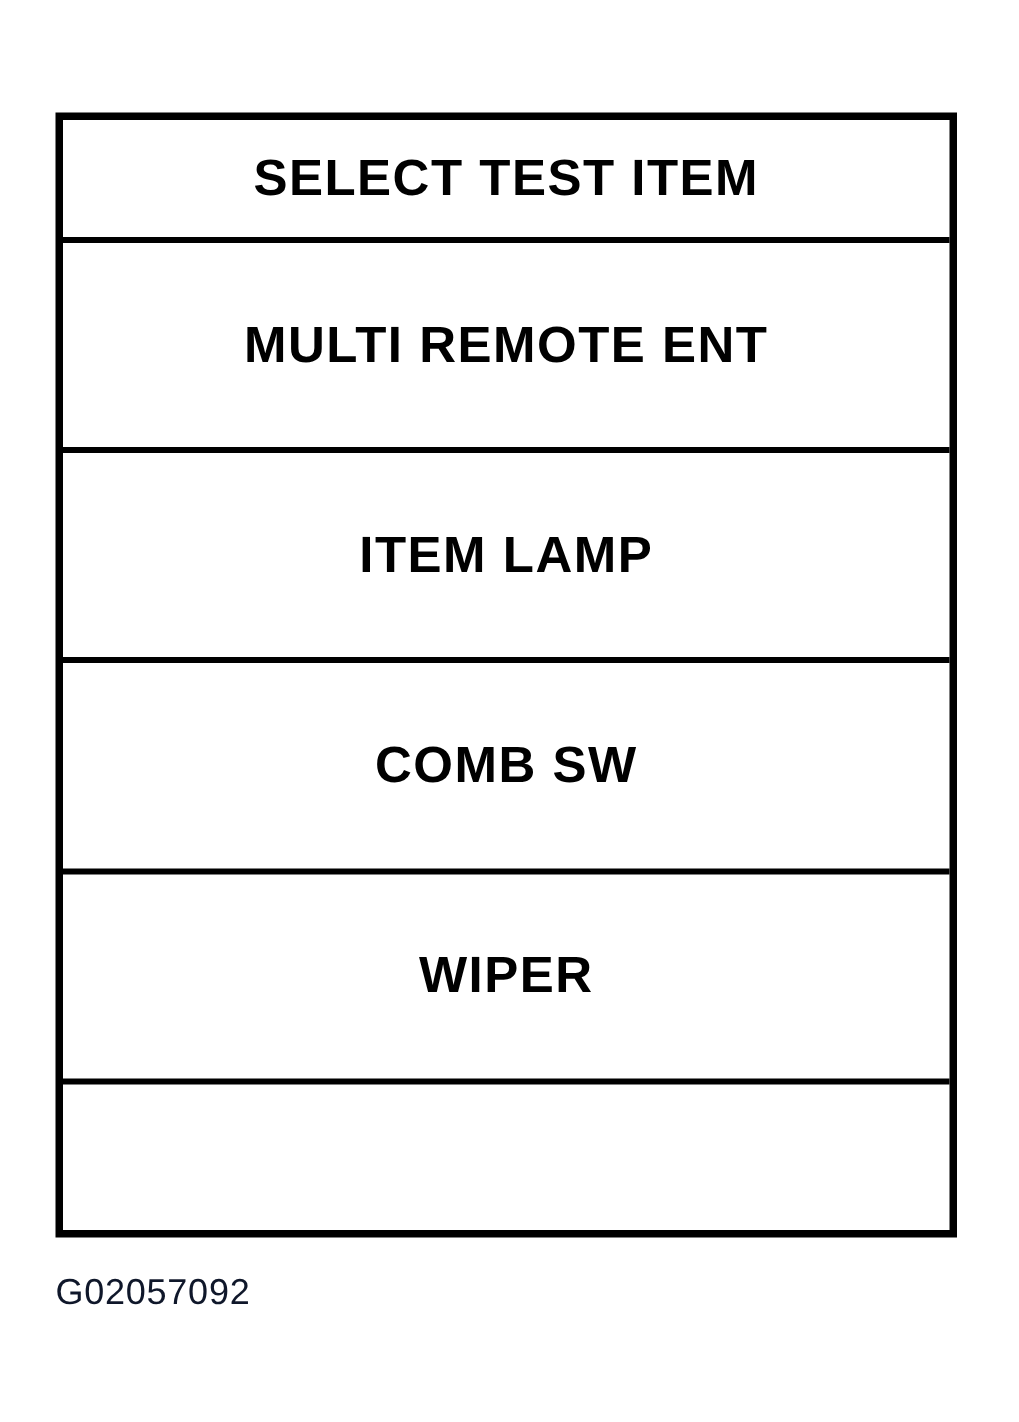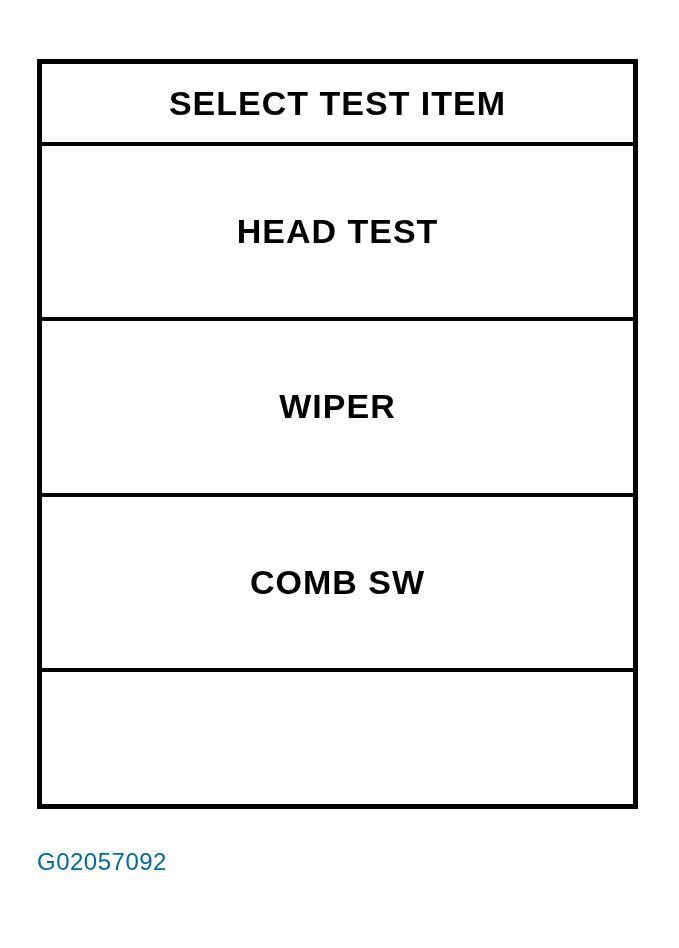--- a/index.html
+++ b/index.html
@@ -10,21 +10,21 @@
     width: 679px;
     height: 948px;
     background: #ffffff;
     position: relative;
     font-family: "Liberation Sans", sans-serif;
     overflow: hidden;
   }
   .menu-table {
     position: absolute;
     left: 37px;
-    top: 59px;
+    top: 75px;
     width: 601px;
     height: 750px;
     border: 5px solid #000000;
     box-sizing: border-box;
     display: flex;
     flex-direction: column;
     background: #ffffff;
   }
   .row {
     flex: 1 1 auto;
@@ -42,47 +42,50 @@
     color: #000000;
     font-weight: bold;
     font-size: 34px;
     letter-spacing: 1px;
     white-space: nowrap;
   }
   .caption {
     position: absolute;
     left: 37px;
     top: 848px;
-    color: #0369a1;
+    color: #0f172a;
     font-size: 24px;
     letter-spacing: 0.5px;
   }
 </style>
 </head>
 <body>
 
 <div>
 
   <div class="menu-table">
 
     <div class="row header">
       <span class="label">SELECT TEST ITEM</span>
     </div>
 
+    <div class="row">
+      <span class="label">MULTI REMOTE ENT</span>
+    </div>
 
     <div class="row">
-      <span class="label">HEAD TEST</span>
+      <span class="label">ITEM LAMP</span>
+    </div>
+
+    <div class="row">
+      <span class="label">COMB SW</span>
     </div>
 
     <div class="row">
       <span class="label">WIPER</span>
-    </div>
-
-    <div class="row">
-      <span class="label">COMB SW</span>
     </div>
 
 
 
     <div class="row">
       <span class="label"></span>
     </div>
 
   </div>
 

